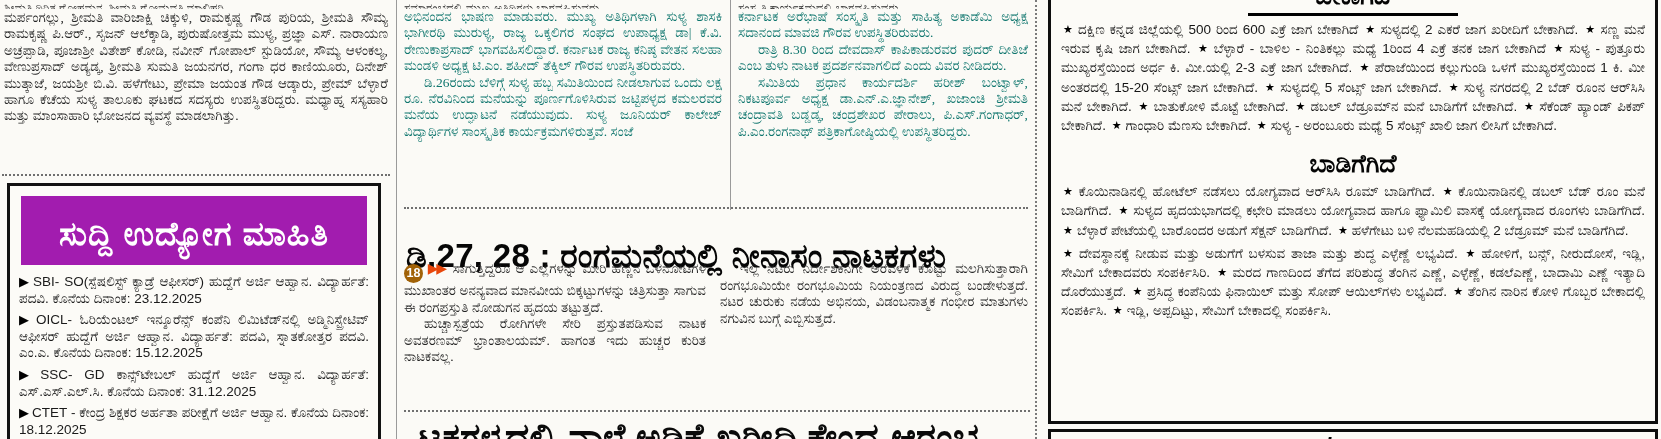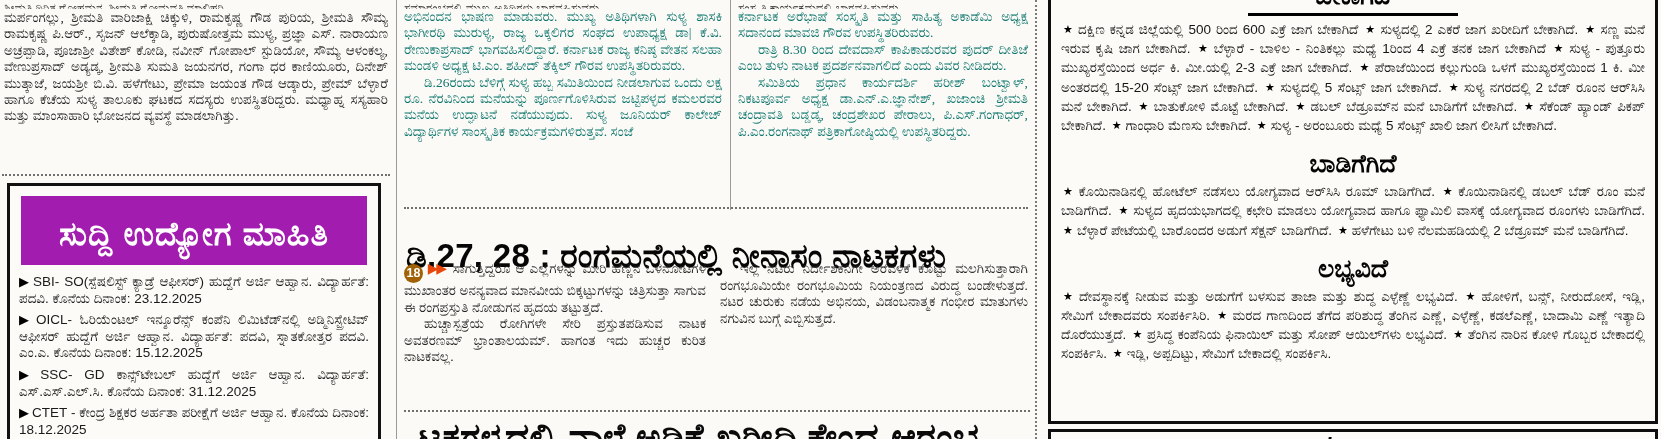--- a/index.html
+++ b/index.html
@@ -135,21 +135,20 @@
     <div class="cl-underline"></div>
     <p class="cl-text">
       
     <span class="star">★</span><span>ದಕ್ಷಿಣ ಕನ್ನಡ ಜಿಲ್ಲೆಯಲ್ಲಿ 500 ರಿಂದ 600 ಎಕ್ರೆ ಜಾಗ ಬೇಕಾಗಿದೆ</span> <span class="star">★</span><span>ಸುಳ್ಯದಲ್ಲಿ 2 ಎಕರೆ ಜಾಗ ಖರೀದಿಗೆ ಬೇಕಾಗಿದೆ.</span> <span class="star">★</span><span>ಸಣ್ಣ ಮನೆ ಇರುವ ಕೃಷಿ ಜಾಗ ಬೇಕಾಗಿದೆ.</span> <span class="star">★</span><span>ಬೆಳ್ಳಾರೆ - ಬಾಳಿಲ - ನಿಂತಿಕಲ್ಲು ಮಧ್ಯೆ 1ರಿಂದ 4 ಎಕ್ರೆ ತನಕ ಜಾಗ ಬೇಕಾಗಿದೆ</span> <span class="star">★</span><span>ಸುಳ್ಯ - ಪುತ್ತೂರು ಮುಖ್ಯರಸ್ತೆಯಿಂದ ಅರ್ಧ ಕಿ. ಮೀ.ಯಲ್ಲಿ 2-3 ಎಕ್ರೆ ಜಾಗ ಬೇಕಾಗಿದೆ.</span> <span class="star">★</span><span>ಪೆರಾಜೆಯಿಂದ ಕಲ್ಲುಗುಂಡಿ ಒಳಗೆ ಮುಖ್ಯರಸ್ತೆಯಿಂದ 1 ಕಿ. ಮೀ ಅಂತರದಲ್ಲಿ 15-20 ಸೆಂಟ್ಸ್ ಜಾಗ ಬೇಕಾಗಿದೆ.</span> <span class="star">★</span><span>ಸುಳ್ಯದಲ್ಲಿ 5 ಸೆಂಟ್ಸ್ ಜಾಗ ಬೇಕಾಗಿದೆ.</span> <span class="star">★</span><span>ಸುಳ್ಯ ನಗರದಲ್ಲಿ 2 ಬೆಡ್ ರೂಂನ ಆರ್‌ಸಿಸಿ ಮನೆ ಬೇಕಾಗಿದೆ.</span> <span class="star">★</span><span>ಬಾತುಕೋಳಿ ಮೊಟ್ಟೆ ಬೇಕಾಗಿದೆ.</span> <span class="star">★</span><span>ಡಬಲ್ ಬೆಡ್ರೂಮ್‌ನ ಮನೆ ಬಾಡಿಗೆಗೆ ಬೇಕಾಗಿದೆ.</span> <span class="star">★</span><span>ಸೆಕೆಂಡ್ ಹ್ಯಾಂಡ್ ಪಿಕಪ್ ಬೇಕಾಗಿದೆ.</span> <span class="star">★</span><span>ಗಾಂಧಾರಿ ಮೆಣಸು ಬೇಕಾಗಿದೆ.</span> <span class="star">★</span><span>ಸುಳ್ಯ - ಅರಂಬೂರು ಮಧ್ಯೆ 5 ಸೆಂಟ್ಸ್ ಖಾಲಿ ಜಾಗ ಲೀಸಿಗೆ ಬೇಕಾಗಿದೆ.</span> </p>
 
     <div class="cl-head">ಬಾಡಿಗೆಗಿದೆ</div>
     <p class="cl-text">
       
     <span class="star">★</span><span>ಕೊಯಿನಾಡಿನಲ್ಲಿ ಹೋಟೆಲ್ ನಡೆಸಲು ಯೋಗ್ಯವಾದ ಆರ್‌ಸಿಸಿ ರೂಮ್ ಬಾಡಿಗೆಗಿದೆ.</span> <span class="star">★</span><span>ಕೊಯಿನಾಡಿನಲ್ಲಿ ಡಬಲ್ ಬೆಡ್ ರೂಂ ಮನೆ ಬಾಡಿಗೆಗಿದೆ.</span> <span class="star">★</span><span>ಸುಳ್ಯದ ಹೃದಯಭಾಗದಲ್ಲಿ ಕಛೇರಿ ಮಾಡಲು ಯೋಗ್ಯವಾದ ಹಾಗೂ ಫ್ಯಾಮಿಲಿ ವಾಸಕ್ಕೆ ಯೋಗ್ಯವಾದ ರೂಂಗಳು ಬಾಡಿಗೆಗಿದೆ.</span> <span class="star">★</span><span>ಬೆಳ್ಳಾರೆ ಪೇಟೆಯಲ್ಲಿ ಬಾರೊಂದರ ಅಡುಗೆ ಸೆಕ್ಷನ್ ಬಾಡಿಗೆಗಿದೆ.</span> <span class="star">★</span><span>ಹಳೆಗೇಟು ಬಳಿ ನೆಲಮಹಡಿಯಲ್ಲಿ 2 ಬೆಡ್ರೂಮ್ ಮನೆ ಬಾಡಿಗೆಗಿದೆ.</span> </p>
 
-    <div class="cl-head">ಲಭ್ಯವಿದೆ</div>
     <p class="cl-text">
       
     <span class="star">★</span><span>ದೇವಸ್ಥಾನಕ್ಕೆ ನೀಡುವ ಮತ್ತು ಅಡುಗೆಗೆ ಬಳಸುವ ತಾಜಾ ಮತ್ತು ಶುದ್ಧ ಎಳ್ಳೆಣ್ಣೆ ಲಭ್ಯವಿದೆ.</span> <span class="star">★</span><span>ಹೋಳಿಗೆ, ಬನ್ಸ್, ನೀರುದೋಸೆ, ಇಡ್ಲಿ, ಸೇಮಿಗೆ ಬೇಕಾದವರು ಸಂಪರ್ಕಿಸಿರಿ.</span> <span class="star">★</span><span>ಮರದ ಗಾಣದಿಂದ ತೆಗೆದ ಪರಿಶುದ್ಧ ತೆಂಗಿನ ಎಣ್ಣೆ, ಎಳ್ಳೆಣ್ಣೆ, ಕಡಲೆಎಣ್ಣೆ, ಬಾದಾಮಿ ಎಣ್ಣೆ ಇತ್ಯಾದಿ ದೊರೆಯುತ್ತದೆ.</span> <span class="star">★</span><span>ಪ್ರಸಿದ್ಧ ಕಂಪೆನಿಯ ಫಿನಾಯಿಲ್ ಮತ್ತು ಸೋಪ್ ಆಯಿಲ್‌ಗಳು ಲಭ್ಯವಿದೆ.</span> <span class="star">★</span><span>ತೆಂಗಿನ ನಾರಿನ ಕೋಳಿ ಗೊಬ್ಬರ ಬೇಕಾದಲ್ಲಿ ಸಂಪರ್ಕಿಸಿ.</span> <span class="star">★</span><span>ಇಡ್ಲಿ, ಅಪ್ಪದಿಟ್ಟು, ಸೇಮಿಗೆ ಬೇಕಾದಲ್ಲಿ ಸಂಪರ್ಕಿಸಿ.</span> </p>
 
   </section>
 
   <section class="clbox clbox2">
     <div class="cl-head clip2">ಬೇಡಿಕೆ/ಮಾರಾಟಕ್ಕಿದೆ</div>
   </section>
 

